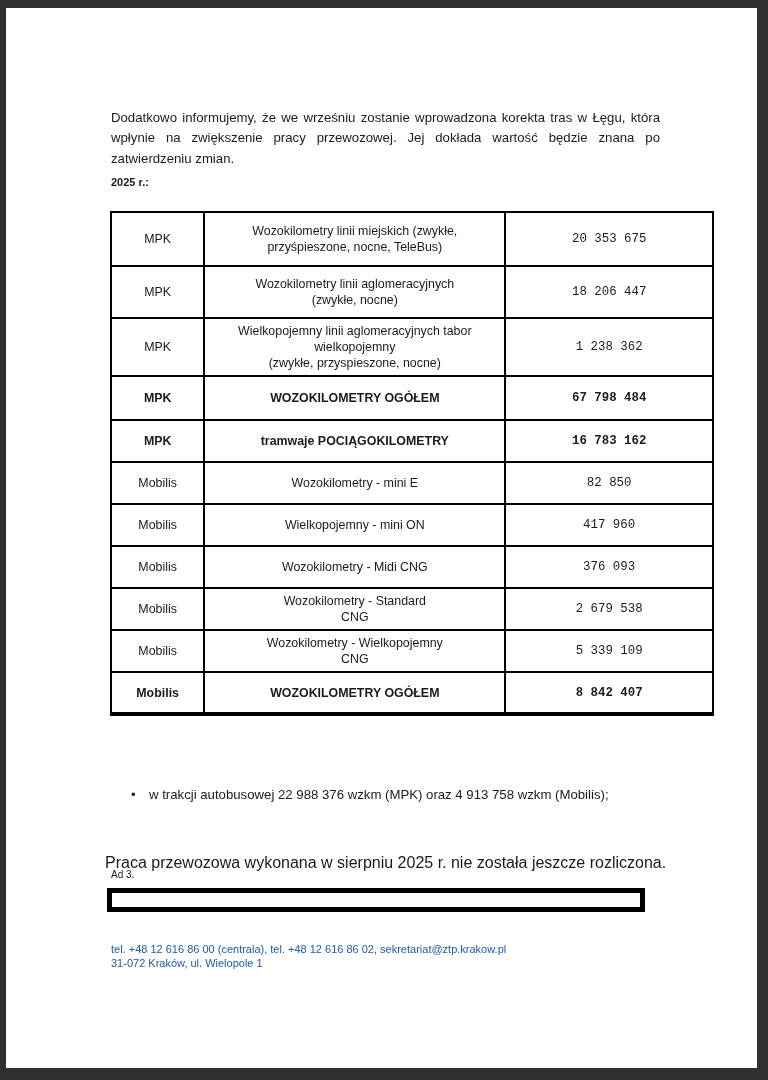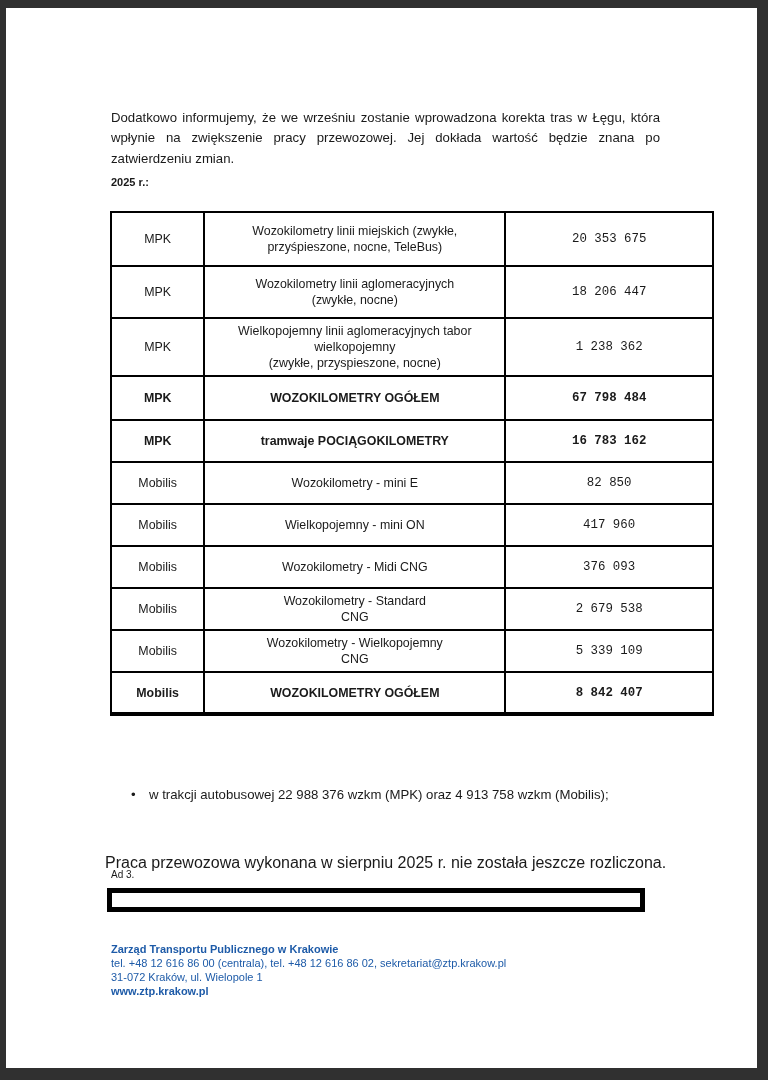--- a/index.html
+++ b/index.html
@@ -170,20 +170,18 @@
         <li>w trakcji autobusowej 22 988 376 wzkm (MPK) oraz 4 913 758 wzkm (Mobilis);</li>
       </ul>
 
     <p class="para2">Praca przewozowa wykonana w sierpniu 2025 r. nie została jeszcze rozliczona.</p>
 
     <p class="ad3">Ad 3.</p>
 
     <div class="redacted"></div>
 
     <div class="footer" style="color: rgb(30, 91, 168);">
-      <div class="bold">Zarząd Transportu Publicznego w Krakowie</div>
       <div>tel. +48 12 616 86 00 (centrala), tel. +48 12 616 86 02, sekretariat@ztp.krakow.pl</div>
       <div>31-072 Kraków, ul. Wielopole 1</div>
-      <div class="bold">www.ztp.krakow.pl</div>
     </div>
 
   </div>
 </div>
 
 </body></html>

